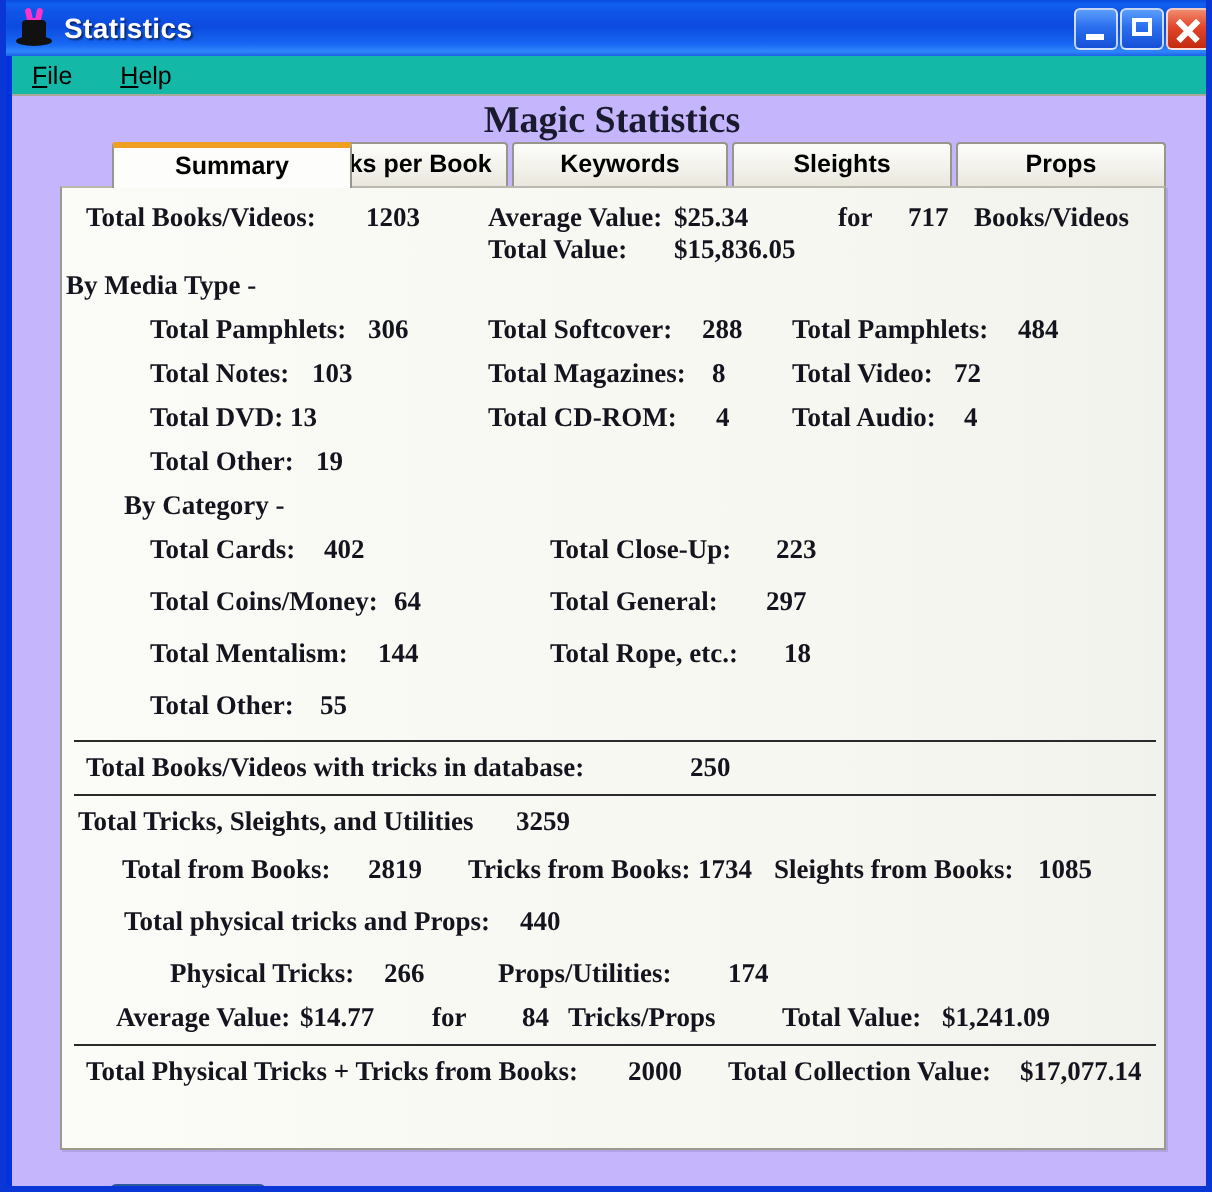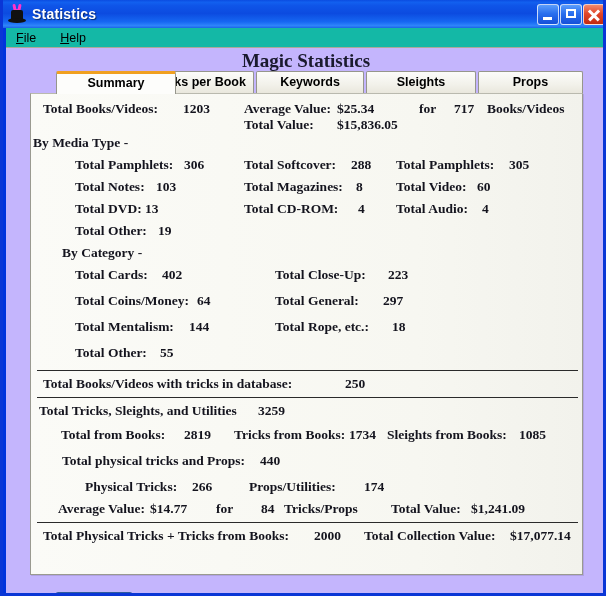--- a/index.html
+++ b/index.html
@@ -291,28 +291,28 @@
       <div class="stat" style="left:213px; top:23px;">Total Value:</div>
       <div class="stat" style="left:306px; top:23px;">$15,836.05</div>
 
       <div class="stat" style="left:2px;   top:41px;">By Media Type -</div>
 
       <div class="stat" style="left:44px;  top:63px;">Total Pamphlets:</div>
       <div class="stat" style="left:153px; top:63px;">306</div>
       <div class="stat" style="left:213px; top:63px;">Total Softcover:</div>
       <div class="stat" style="left:320px; top:63px;">288</div>
       <div class="stat" style="left:365px; top:63px;">Total Pamphlets:</div>
-      <div class="stat" style="left:478px; top:63px;">305</div>
+      <div class="stat" style="left:478px; top:63px;">484</div>
 
       <div class="stat" style="left:44px;  top:85px;">Total Notes:</div>
       <div class="stat" style="left:125px; top:85px;">103</div>
       <div class="stat" style="left:213px; top:85px;">Total Magazines:</div>
       <div class="stat" style="left:325px; top:85px;">8</div>
       <div class="stat" style="left:365px; top:85px;">Total Video:</div>
-      <div class="stat" style="left:446px; top:85px;">60</div>
+      <div class="stat" style="left:446px; top:85px;">72</div>
 
       <div class="stat" style="left:44px;  top:107px;">Total DVD:</div>
       <div class="stat" style="left:114px; top:107px;">13</div>
       <div class="stat" style="left:213px; top:107px;">Total CD-ROM:</div>
       <div class="stat" style="left:327px; top:107px;">4</div>
       <div class="stat" style="left:365px; top:107px;">Total Audio:</div>
       <div class="stat" style="left:451px; top:107px;">4</div>
 
       <div class="stat" style="left:44px;  top:129px;">Total Other:</div>
       <div class="stat" style="left:127px; top:129px;">19</div>

